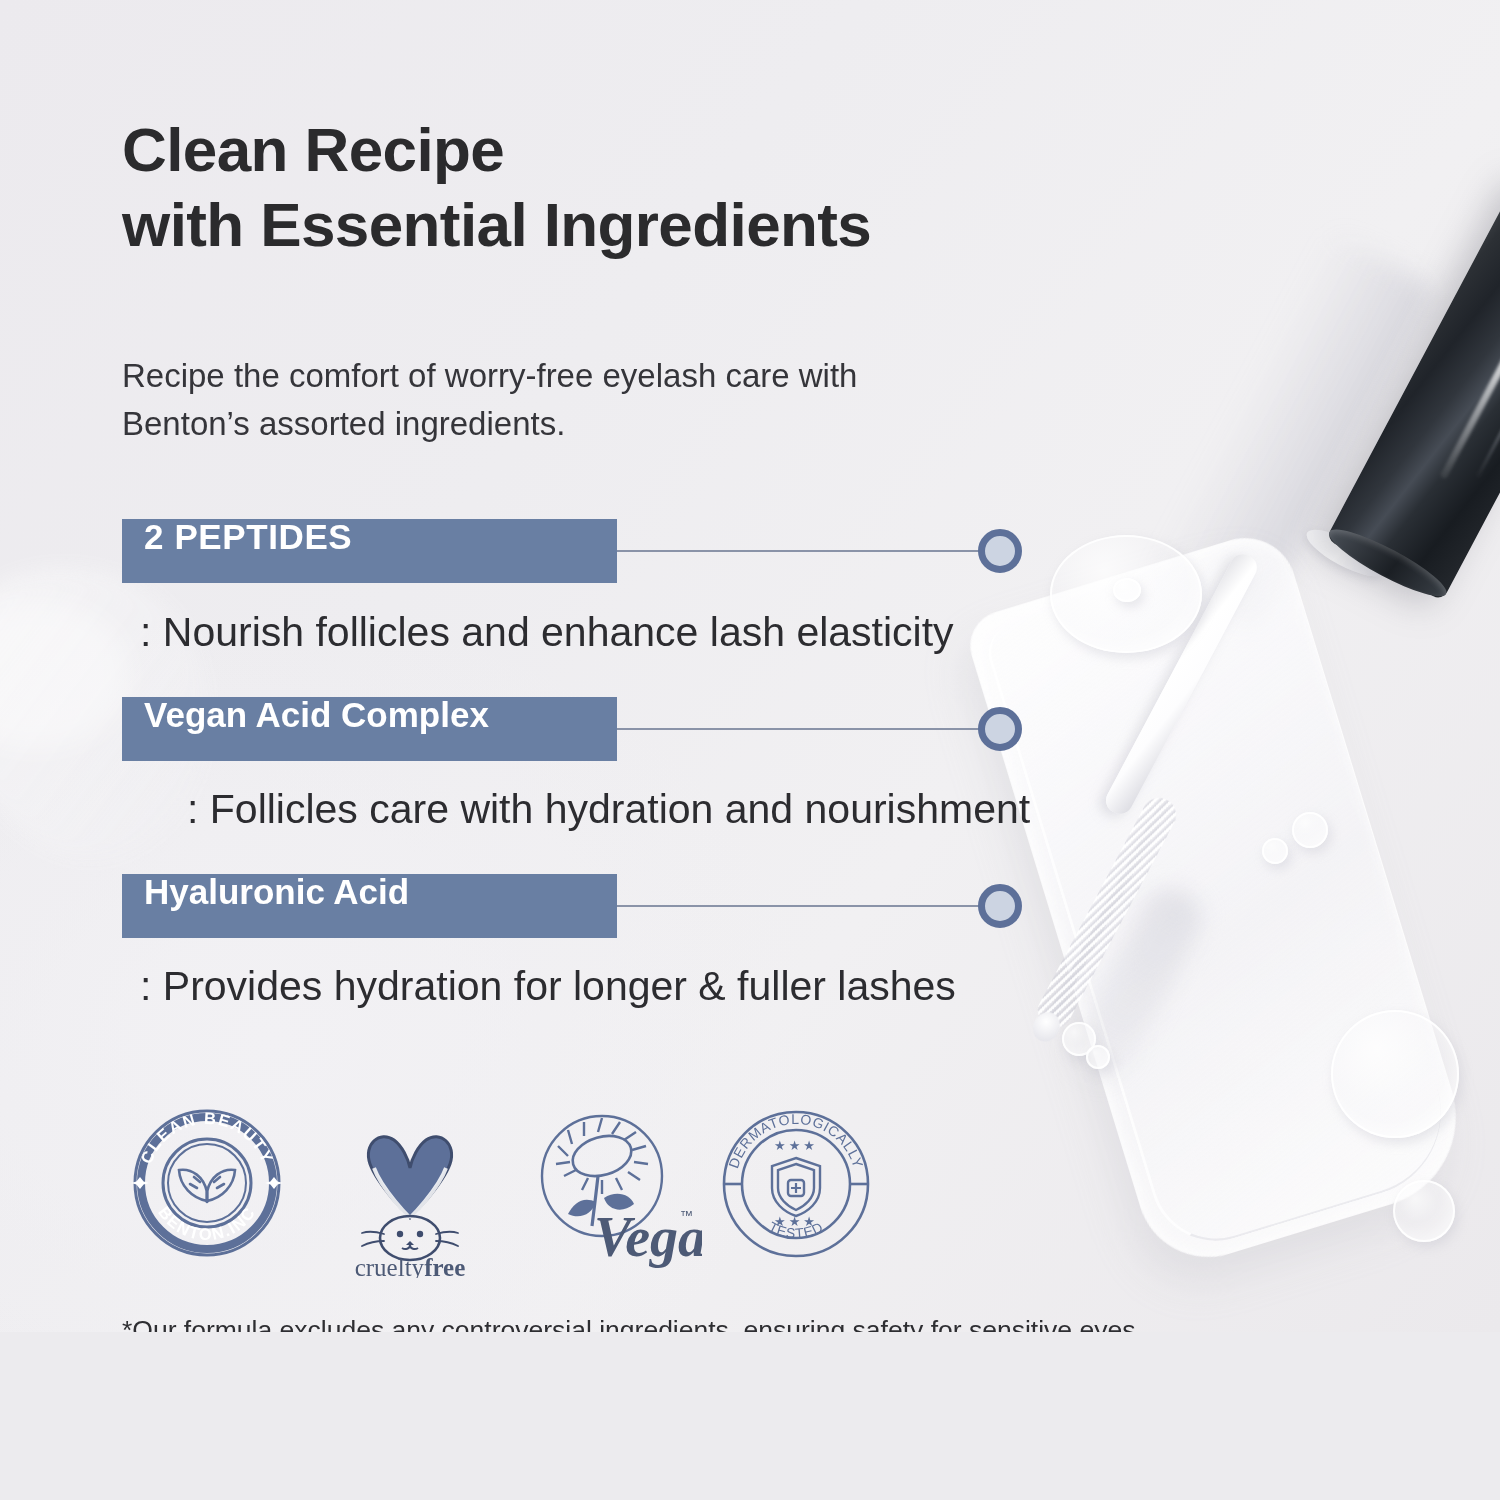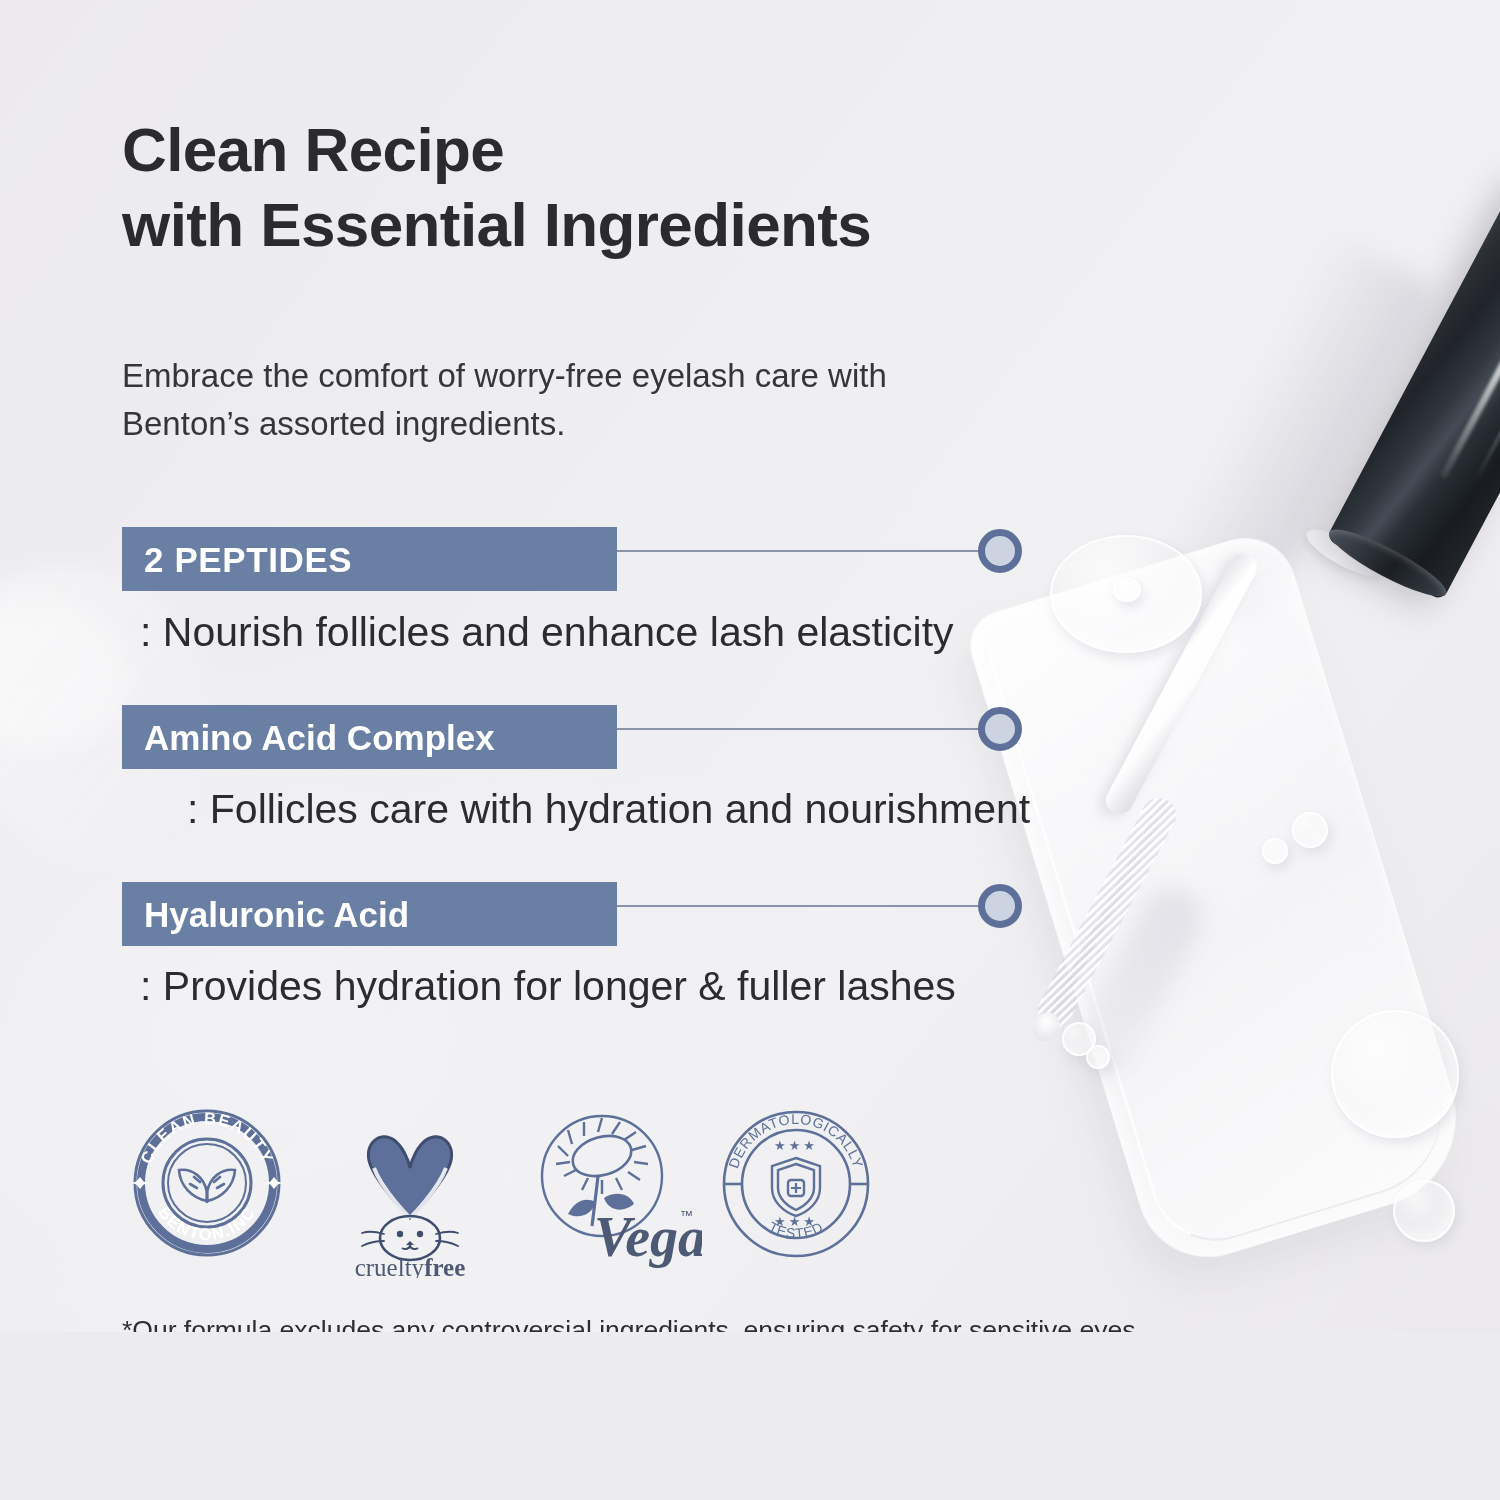--- a/index.html
+++ b/index.html
@@ -289,24 +289,22 @@
   .ing-row.r3 { top: 874px; }
 
   .ing-badge {
     position: absolute;
     left: 122px;
     top: 0;
     width: 495px;
     height: 64px;
     background: #697fa3;
     display: flex;
-    align-items: center;
     box-sizing: border-box;
     padding-left: 22px;
-    margin-top: 8px;
   }
   .ing-badge-label {
     color: #ffffff;
     font-size: 35px;
     font-weight: bold;
     line-height: 1;
     white-space: nowrap;
   }
   .ing-badge.caps .ing-badge-label {
     letter-spacing: 0.6px;
@@ -414,35 +412,35 @@
     <div class="drop drop-d6"></div>
     <div class="drop drop-d7"></div>
     <div class="drop drop-d8"></div>
   </div>
 
   <div class="content">
 
     <div class="headline">Clean Recipe
 with Essential Ingredients</div>
 
-    <div class="subcopy">Embrace the comfort of worry-free eyelash care with
+    <div class="subcopy">Recipe the comfort of worry-free eyelash care with
 Benton’s assorted ingredients.</div>
 
     <div class="ing-row r1">
       <div class="ing-badge caps">
         <span class="ing-badge-label">2 PEPTIDES</span>
       </div>
       <div class="ing-connector"></div>
       <div class="ing-dot"></div>
     </div>
     <div class="ing-desc d1">: Nourish follicles and enhance lash elasticity</div>
 
     <div class="ing-row r2">
       <div class="ing-badge">
-        <span class="ing-badge-label">Amino Acid Complex</span>
+        <span class="ing-badge-label">Vegan Acid Complex</span>
       </div>
       <div class="ing-connector"></div>
       <div class="ing-dot"></div>
     </div>
     <div class="ing-desc d2">: Follicles care with hydration and nourishment</div>
 
     <div class="ing-row r3">
       <div class="ing-badge">
         <span class="ing-badge-label">Hyaluronic Acid</span>
       </div>

